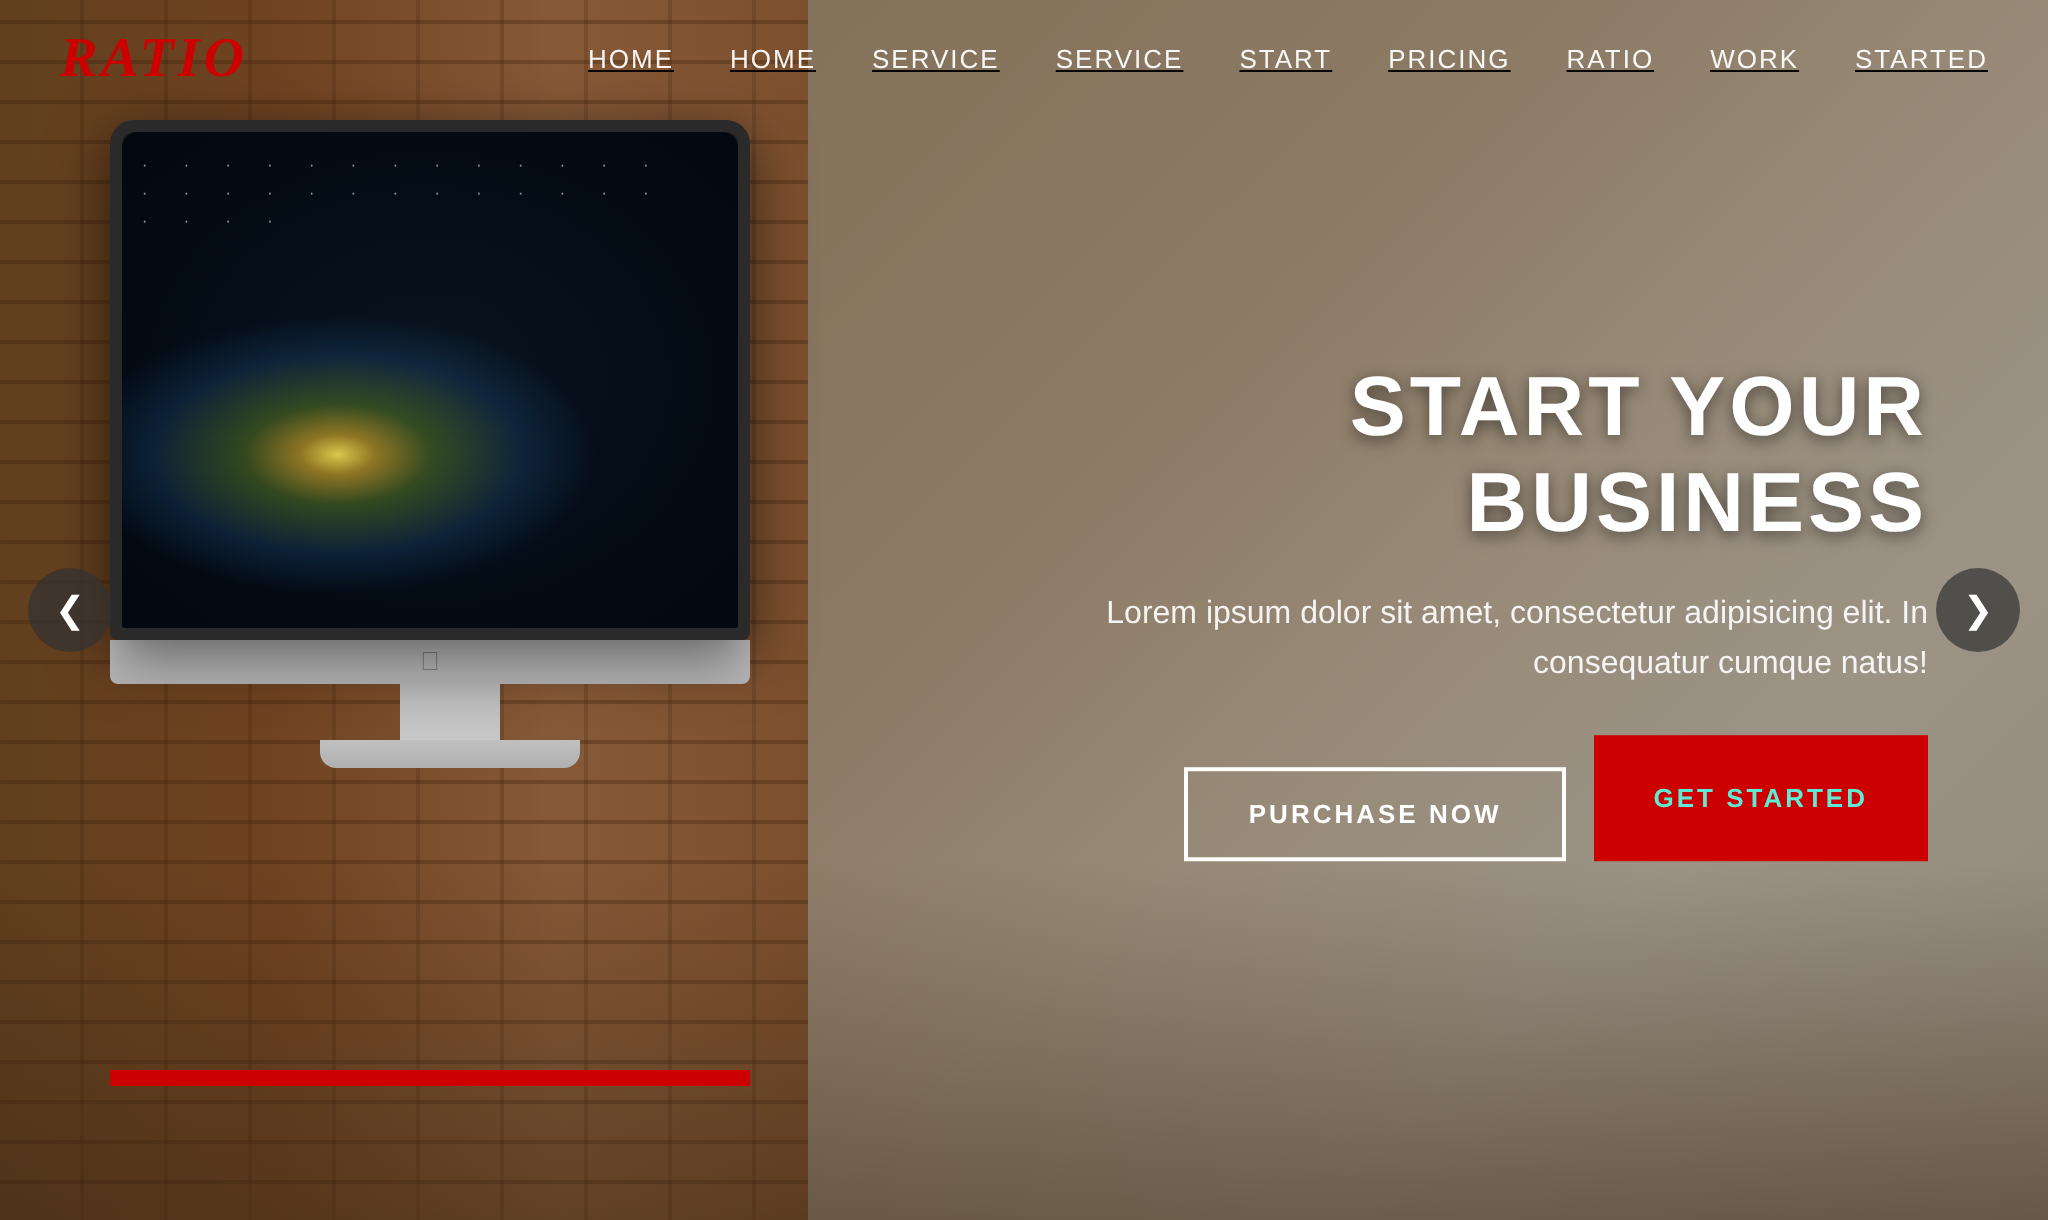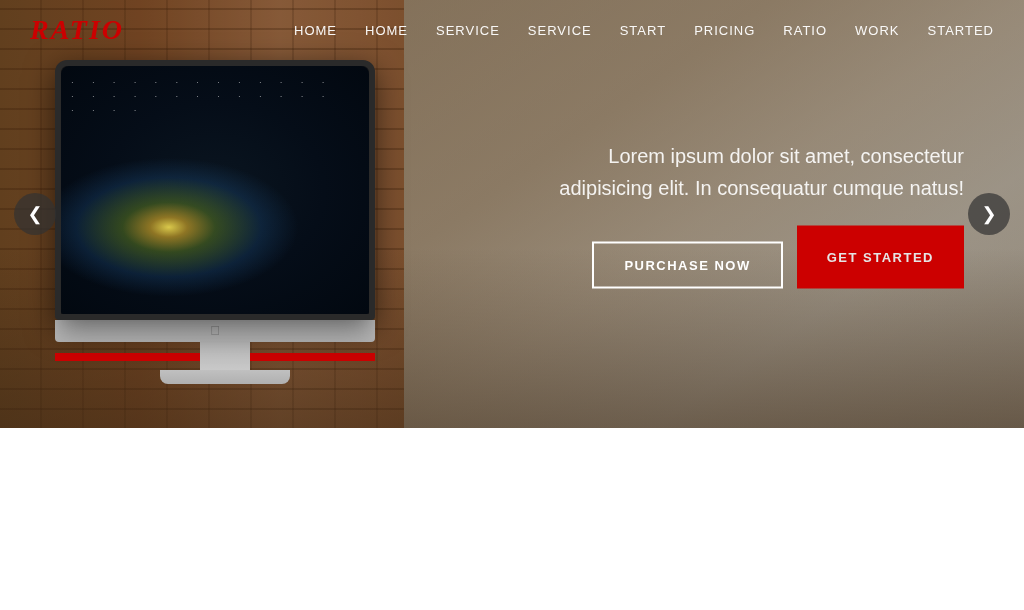--- a/index.html
+++ b/index.html
@@ -1,21 +1,21 @@
 <!DOCTYPE html>
 <html><head>
   <meta charset="utf-8">
   <style>
     * { margin: 0; padding: 0; box-sizing: border-box; }
     body { font-family: 'Arial', sans-serif; width: 1024px; height: 610px; overflow: hidden; position: relative; }
 
     
     .hero {
       width: 1024px;
-      height: 428px;
+      height: 610px;
       position: relative;
       background: #5a4a3a;
       overflow: hidden;
     }
 
     
     .hero-bg {
       position: absolute;
       inset: 0;
       background: 
@@ -94,20 +94,21 @@
       font-size: 28px;
       color: #cc0000;
       font-weight: bold;
       letter-spacing: 2px;
     }
 
     .nav-links {
       display: flex;
       gap: 28px;
       list-style: none;
+      text-decoration: underline;
     }
 
     .nav-links li a {
       color: #ffffff;
       text-decoration: none;
       font-size: 13px;
       font-weight: 500;
       letter-spacing: 1px;
       opacity: 0.95;
     }
@@ -225,21 +226,21 @@
       font-weight: 900;
       color: #ffffff;
       text-transform: uppercase;
       letter-spacing: 2px;
       line-height: 1.15;
       margin-bottom: 18px;
       text-shadow: 0 2px 8px rgba(0,0,0,0.5);
     }
 
     .hero-subtitle {
-      font-size: 20px;
+      font-size: 16px;
       color: rgba(255,255,255,0.9);
       line-height: 1.6;
       margin-bottom: 22px;
     }
 
     .hero-buttons {
       display: flex;
       gap: 14px;
       justify-content: flex-end;
     }
@@ -254,21 +255,21 @@
       letter-spacing: 1.5px;
       cursor: pointer;
       text-transform: uppercase;
       margin-top: 16px;
     }
 
     .btn-red {
       padding: 14px 30px;
       border: none;
       background: #cc0000;
-      color: #e5e5e5;
+      color: #5eead4;
       font-size: 13px;
       font-weight: 700;
       letter-spacing: 1.5px;
       cursor: pointer;
       text-transform: uppercase;
     }
 
     
     .arrow {
       position: absolute;
@@ -324,20 +325,21 @@
     <div class="imac-chin">
       <span class="imac-apple"></span>
     </div>
     <div class="imac-stand-neck"></div>
     <div class="imac-stand-base"></div>
   </div>
 
   <div class="imac-red-bar"></div>
 
   <div class="hero-content">
+    <h1 class="hero-title">START YOUR BUSINESS</h1>
     <p class="hero-subtitle">Lorem ipsum dolor sit amet, consectetur adipisicing elit. In consequatur cumque natus!</p>
     <div class="hero-buttons">
       <button class="btn-outline">PURCHASE NOW</button>
       <button class="btn-red">GET STARTED</button>
     </div>
   </div>
 
   <div class="arrow arrow-left">
     <span>❮</span>
   </div>

